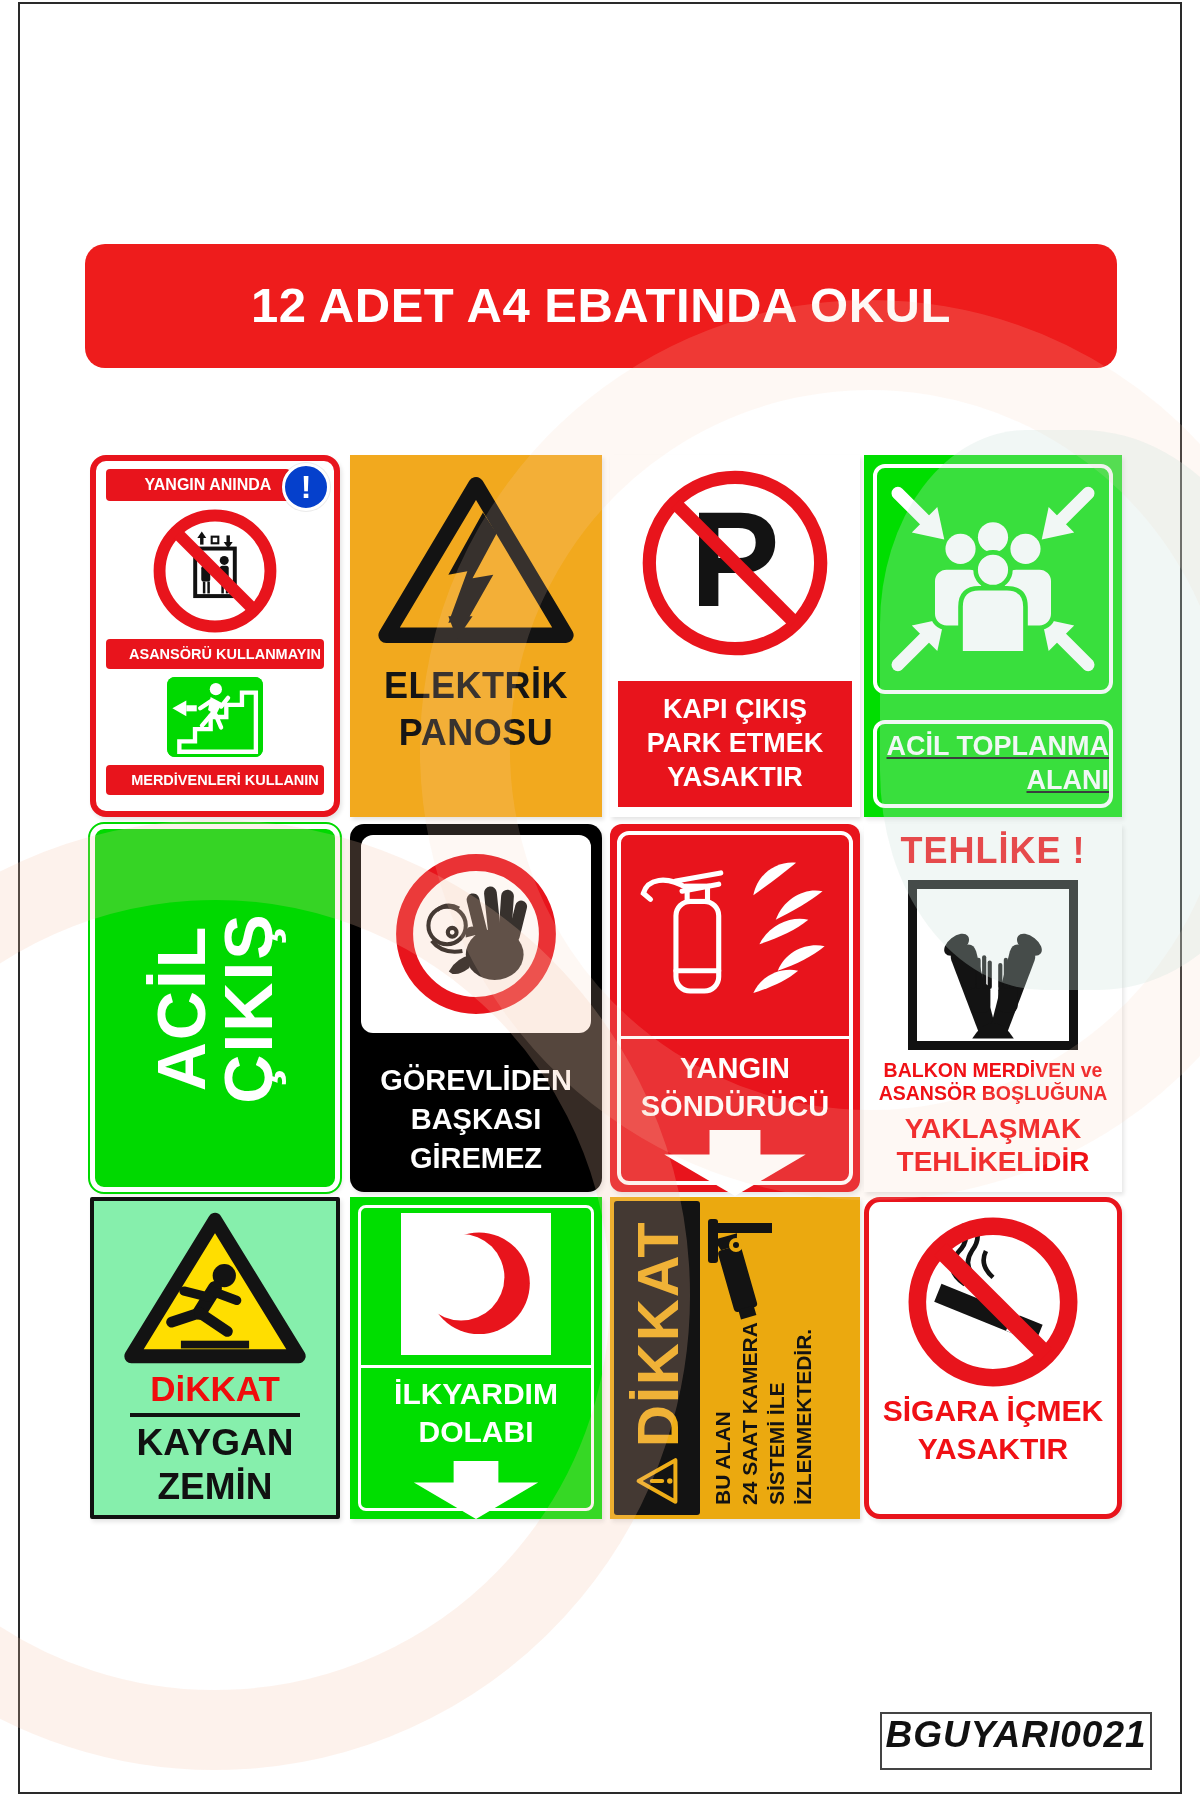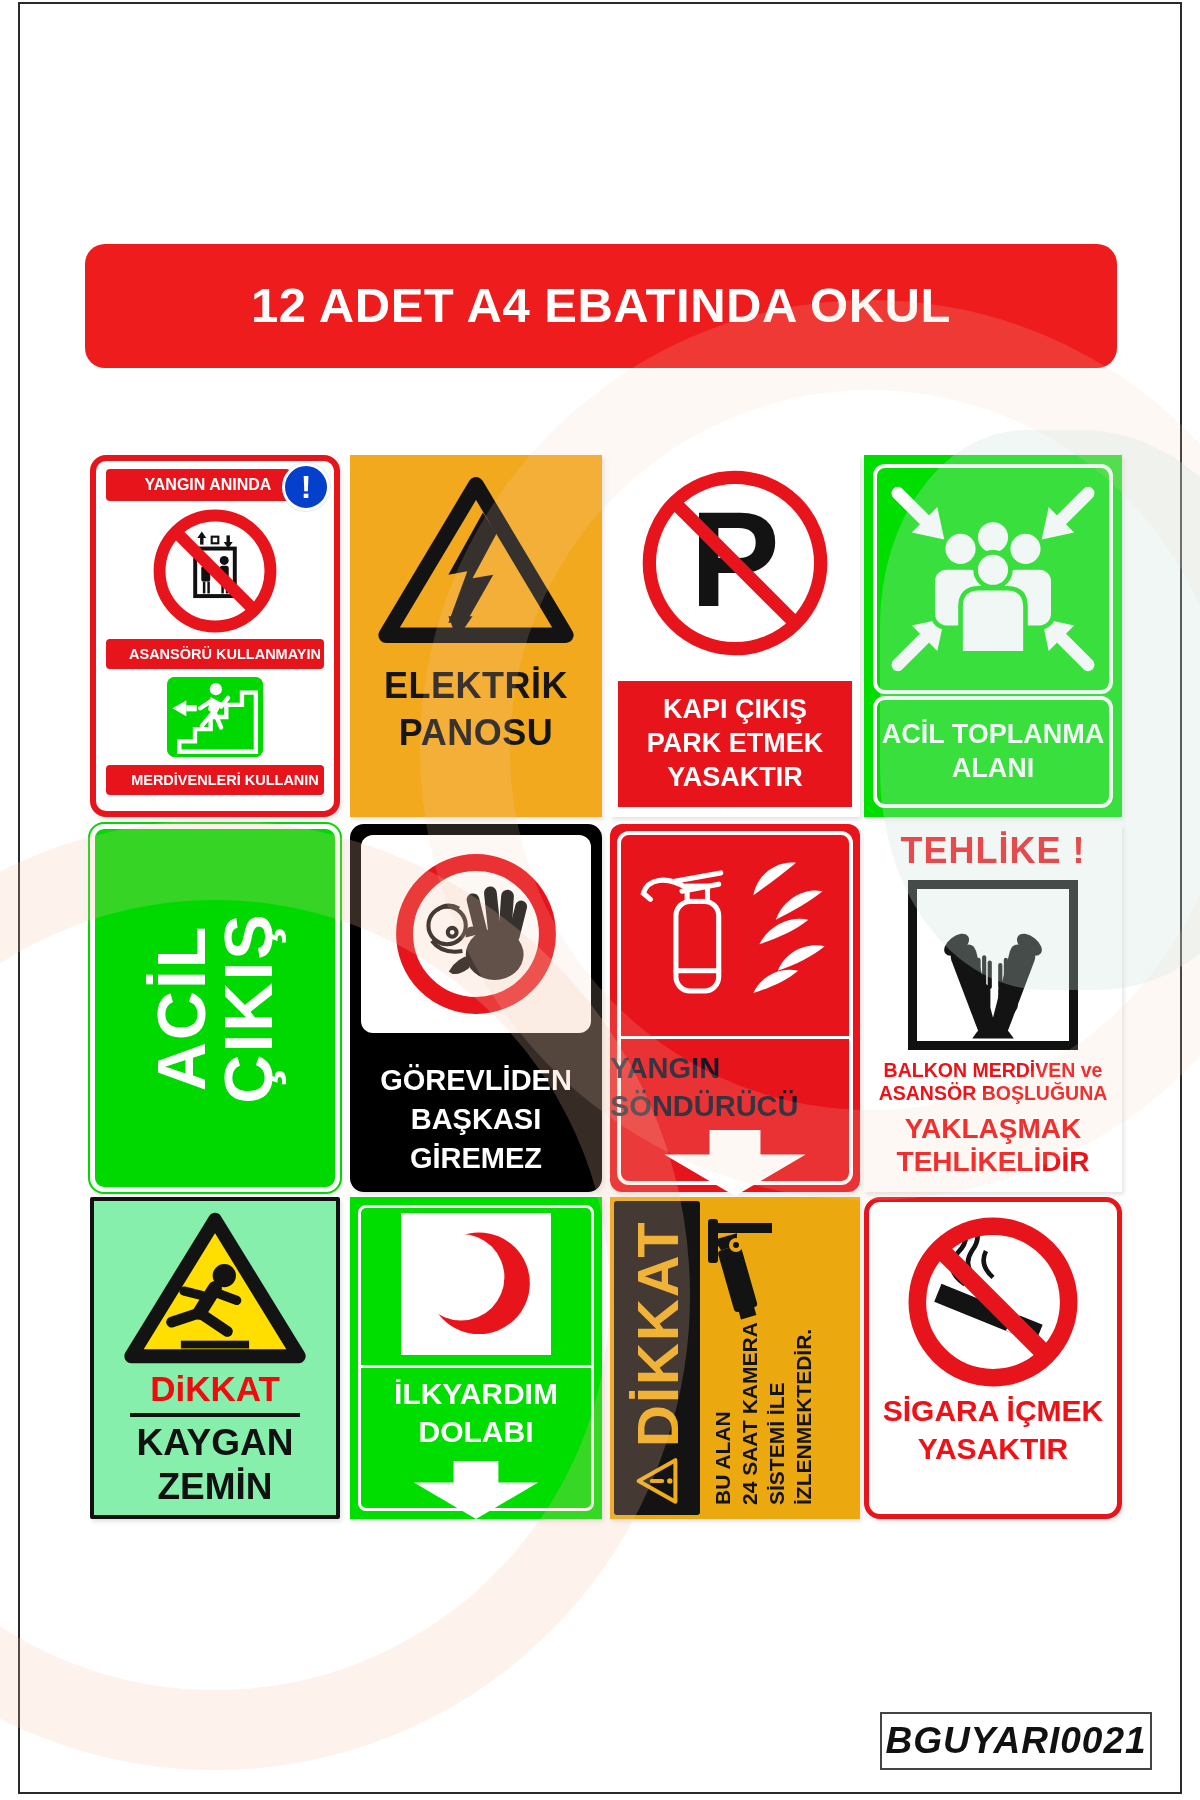--- a/index.html
+++ b/index.html
@@ -43,41 +43,41 @@
 
   
   #s3{background:#fff;display:flex;flex-direction:column;align-items:center;}
   #s3-box{position:absolute;left:8px;right:8px;bottom:10px;height:126px;background:#e8141c;
           display:flex;flex-direction:column;align-items:center;justify-content:center;}
   #s3-box .t{color:#fff;font-weight:bold;font-size:27px;line-height:1.25;}
 
   
   #s4{background:#00de00;}
   #s4-top{position:absolute;left:9px;right:9px;top:9px;height:230px;border:4px solid #fff;border-radius:12px;}
-  #s4-bot{position:absolute;left:9px;right:9px;bottom:9px;height:112px;border:4px solid #fff;border-radius:12px;
-          display:flex;flex-direction:column;align-items:center;justify-content:center;}
+  #s4-bot{position:absolute;left:9px;right:9px;bottom:9px;height:88px;border:4px solid #fff;border-radius:12px;
+          display:flex;flex-direction:column;align-items:flex-end;justify-content:center;text-decoration:underline;}
   #s4-bot .t{color:#fff;font-weight:bold;font-size:27px;line-height:1.25;text-align:center;}
 
   
   #s5{background:#00d900;border:5px solid #fff;border-radius:14px;outline:2px solid #00d900;}
   #s5-rot{position:absolute;left:50%;top:50%;width:330px;transform:translate(-50%,-50%) rotate(-90deg);
           text-align:center;color:#fff;font-weight:bold;font-size:68px;line-height:.98;letter-spacing:2px;}
 
   
   #s6{background:#000000;border-radius:14px;}
   #s6-panel{position:absolute;left:11px;right:11px;top:11px;height:198px;background:#fff;border-radius:12px;
             display:flex;align-items:center;justify-content:center;}
   #s6-txt{position:absolute;left:0;right:0;bottom:14px;text-align:center;color:#fff;font-weight:bold;
           font-size:29px;line-height:1.35;}
 
   
   #s7{background:#e8141c;border-radius:12px;}
   #s7-frame{position:absolute;left:7px;right:7px;top:7px;bottom:7px;border:4px solid #fff;border-radius:12px;}
   #s7-div{position:absolute;left:7px;right:7px;top:212px;height:3px;background:#fff;}
-  #s7-txt{position:absolute;left:0;right:0;top:226px;color:#0f172a;font-weight:bold;
+  #s7-txt{position:absolute;left:0;right:0;top:226px;text-align:center;color:#ffffff;font-weight:bold;
           font-size:29px;line-height:1.3;}
   #s7-arrow{position:absolute;left:50%;bottom:-4px;transform:translateX(-50%);z-index:3;}
 
   
   #s8{background:#fff;display:flex;flex-direction:column;align-items:center;}
   #s8-title{color:#f01015;font-weight:bold;font-size:36px;margin-top:6px;letter-spacing:1px;}
   #s8-frame{width:152px;height:152px;border:9px solid #111;margin-top:8px;display:flex;align-items:flex-end;justify-content:center;}
   #s8 .small{color:#f01015;font-weight:bold;font-size:19.5px;line-height:1.2;text-align:center;margin-top:9px;}
   #s8 .big{color:#f01015;font-weight:bold;font-size:28px;line-height:1.2;text-align:center;margin-top:6px;}
 
@@ -103,21 +103,21 @@
   #s11-band .dk{color:#efae18;font-weight:bold;font-size:58px;letter-spacing:2px;margin-left:10px;}
   #s11-lines{position:absolute;left:10px;top:96px;color:#131313;font-weight:bold;font-size:21px;line-height:1.28;}
   #s11-cam{position:absolute;right:0px;top:88px;}
 
   
   #s12{background:#fff;border:5px solid #e8141c;border-radius:16px;display:flex;flex-direction:column;align-items:center;}
   #s12-txt{color:#f01015;font-weight:bold;font-size:30px;line-height:1.25;text-align:center;margin-top:2px;}
 
   
   #code-box{left:880px;top:1712px;width:272px;height:58px;border:2px solid #444;background:#fff;
-            display:flex;align-items:center;justify-content:center;z-index:20;}
+            display:flex;align-items:flex-start;justify-content:center;z-index:20;}
   #code-box .t{font-weight:bold;font-style:italic;font-size:37px;color:#111;letter-spacing:1px;}
 </style>
 </head>
 <body>
 
 <div class="abs" id="page-frame"></div>
 <div class="abs wm" id="wm1"></div>
 <div class="abs wm" id="wm2"></div>
 <div class="abs wm" id="wm3"></div>
 

